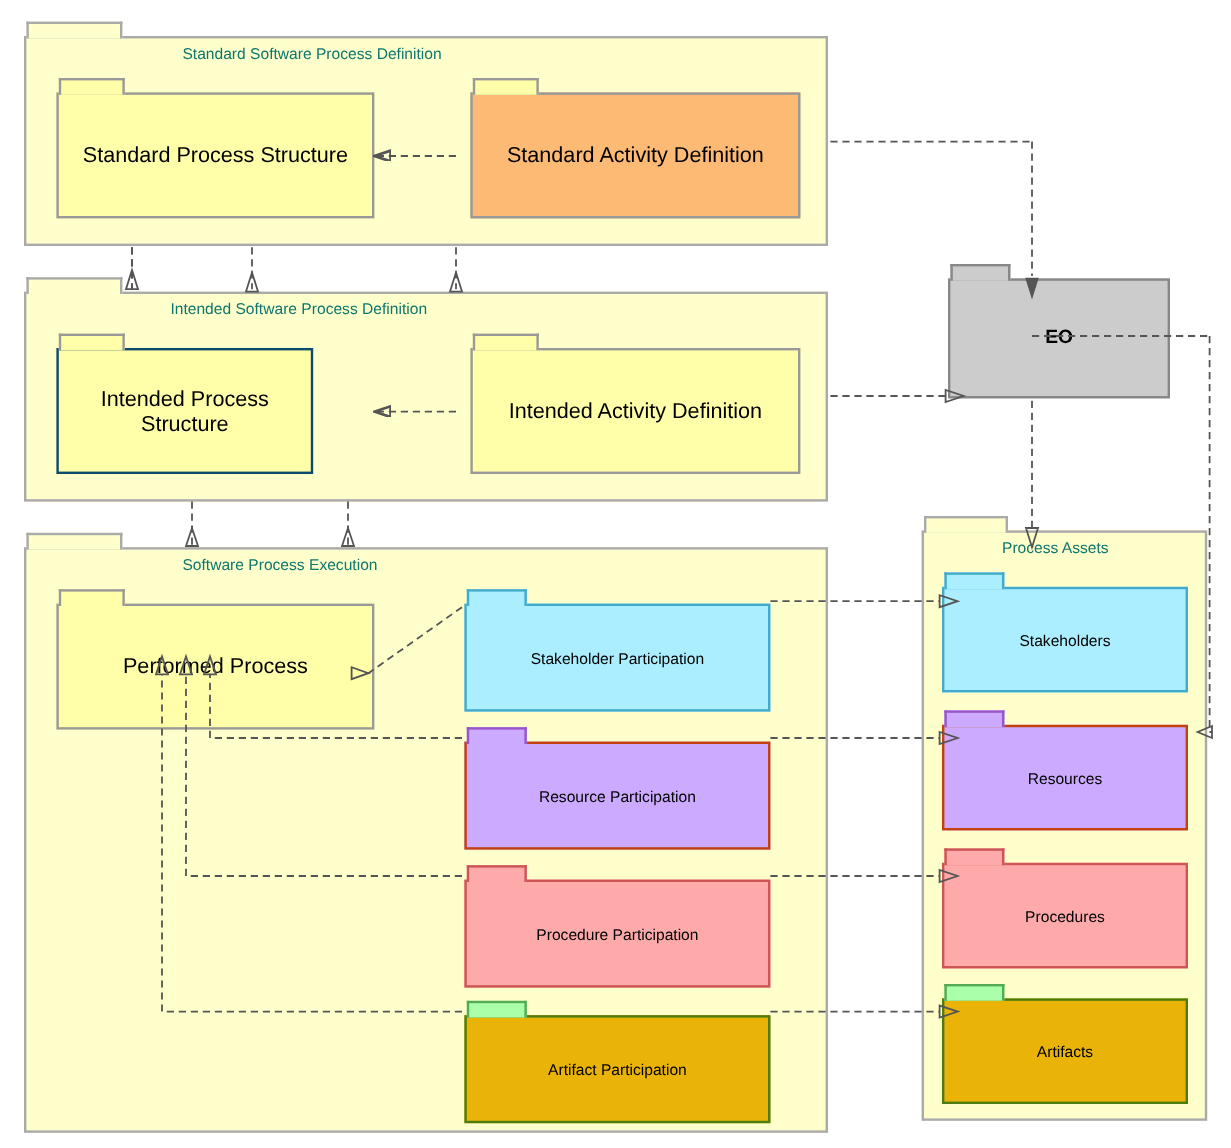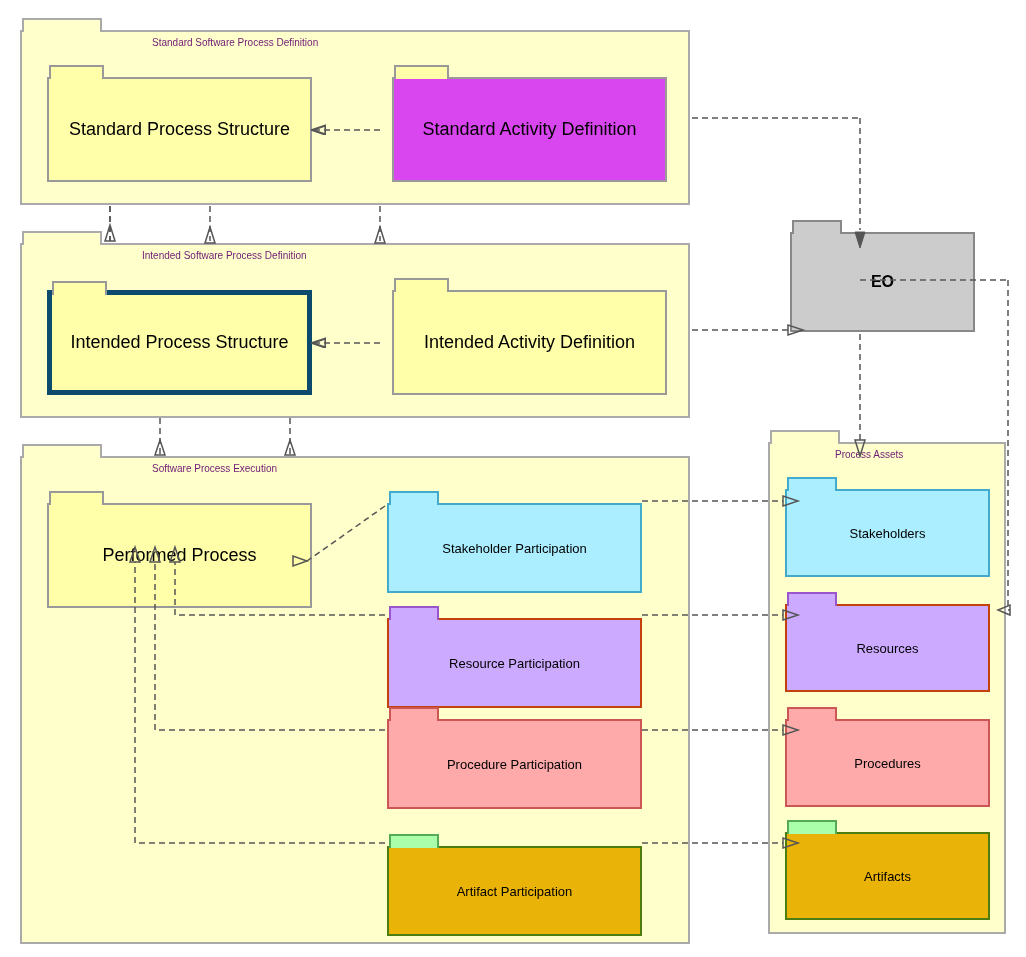--- a/index.html
+++ b/index.html
@@ -21,22 +21,22 @@
     }
 
     
     .box {
       position: absolute;
       border: 2px solid #888;
       background: transparent;
     }
     .box-label {
       position: absolute;
-      font-size: 10px;
-      color: #701a75;
+      font-size: 13px;
+      color: #0f766e;
     }
 
     
     .yellow-outer {
       background: #ffffcc;
       border: 2px solid #aaa;
     }
     .yellow-inner {
       background: #ffffaa;
       border: 2px solid #888;
@@ -110,31 +110,31 @@
 
   <div class="box yellow-outer" style="left:10px; top:20px; width:670px; height:175px;">
     <div class="tab" style="background:#ffffcc; border-color:#aaa; width:80px;"></div>
     <span class="box-label" style="top:5px; left:130px;">Standard Software Process Definition</span>
 
     <div class="yellow-inner" style="left:25px; top:45px; width:265px; height:105px; background:#ffffaa; border:2px solid #999;">
       <div class="tab" style="background:#ffffaa; border-color:#999; width:55px;"></div>
       <span>Standard Process Structure</span>
     </div>
 
-    <div class="yellow-inner" style="left:370px; top:45px; width:275px; height:105px; background:#d946ef; border:2px solid #999;">
+    <div class="yellow-inner" style="left:370px; top:45px; width:275px; height:105px; background:#fdba74; border:2px solid #999;">
       <div class="tab" style="background:#ffffaa; border-color:#999; width:55px;"></div>
       <span>Standard Activity Definition</span>
     </div>
   </div>
 
   <div class="box yellow-outer" style="left:10px; top:233px; width:670px; height:175px;">
     <div class="tab" style="background:#ffffcc; border-color:#aaa; width:80px;"></div>
     <span class="box-label" style="top:5px; left:120px;">Intended Software Process Definition</span>
 
-    <div class="yellow-inner" style="left:25px; top:45px; width:265px; height:105px; background:#ffffaa; border:5px solid #0c4a6e;">
+    <div class="yellow-inner" style="left:25px; top:45px; width:214px; height:105px; background:#ffffaa; border:2px solid #0c4a6e;">
       <div class="tab" style="background:#ffffaa; border-color:#999; width:55px;"></div>
       <span>Intended Process Structure</span>
     </div>
 
     <div class="yellow-inner" style="left:370px; top:45px; width:275px; height:105px; background:#ffffaa; border:2px solid #999;">
       <div class="tab" style="background:#ffffaa; border-color:#999; width:55px;"></div>
       <span>Intended Activity Definition</span>
     </div>
   </div>
 
@@ -150,21 +150,21 @@
     <div class="participation-box cyan-box" style="left:365px; top:45px; width:255px; height:90px;">
       <div style="position:absolute; top:-14px; left:0; width:50px; height:14px; background:#aaeeff; border-top:2px solid #44aacc; border-left:2px solid #44aacc; border-right:2px solid #44aacc;"></div>
       <span>Stakeholder Participation</span>
     </div>
 
     <div class="participation-box purple-box" style="left:365px; top:160px; width:255px; height:90px;">
       <div style="position:absolute; top:-14px; left:0; width:50px; height:14px; background:#ccaaff; border-top:2px solid #9955cc; border-left:2px solid #9955cc; border-right:2px solid #9955cc;"></div>
       <span>Resource Participation</span>
     </div>
 
-    <div class="participation-box pink-box" style="left:365px; top:261px; width:255px; height:90px;text-align:right;">
+    <div class="participation-box pink-box" style="left:365px; top:275px; width:255px; height:90px;text-align:right;">
       <div style="position:absolute; top:-14px; left:0; width:50px; height:14px; background:#ffaaaa; border-top:2px solid #cc5555; border-left:2px solid #cc5555; border-right:2px solid #cc5555;"></div>
       <span>Procedure Participation</span>
     </div>
 
     <div class="participation-box green-box" style="left:365px; top:388px; width:255px; height:90px;">
       <div style="position:absolute; top:-14px; left:0; width:50px; height:14px; background:#aaffaa; border-top:2px solid #55aa55; border-left:2px solid #55aa55; border-right:2px solid #55aa55;"></div>
       <span>Artifact Participation</span>
     </div>
   </div>
 

